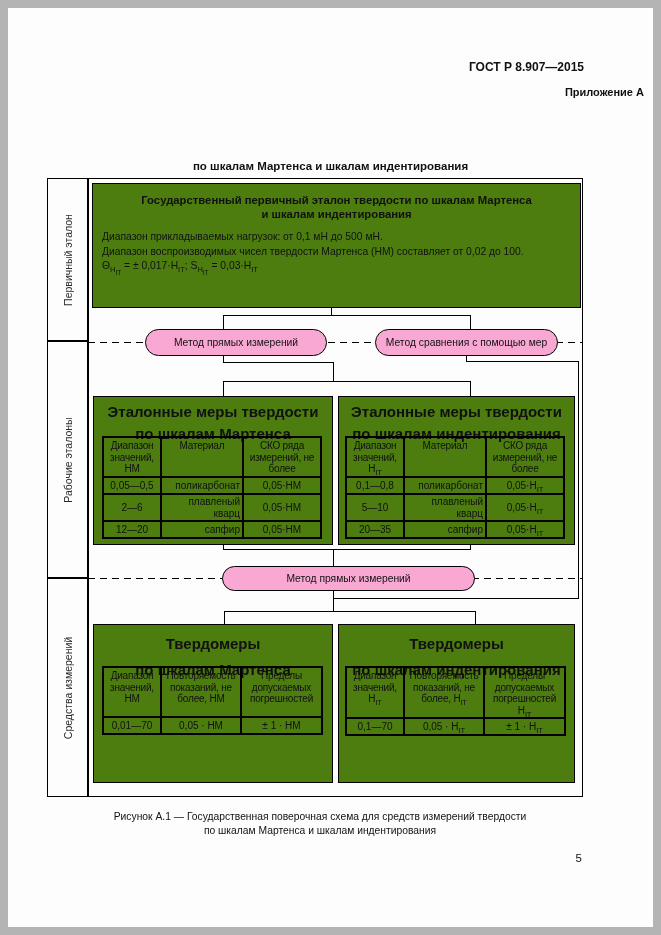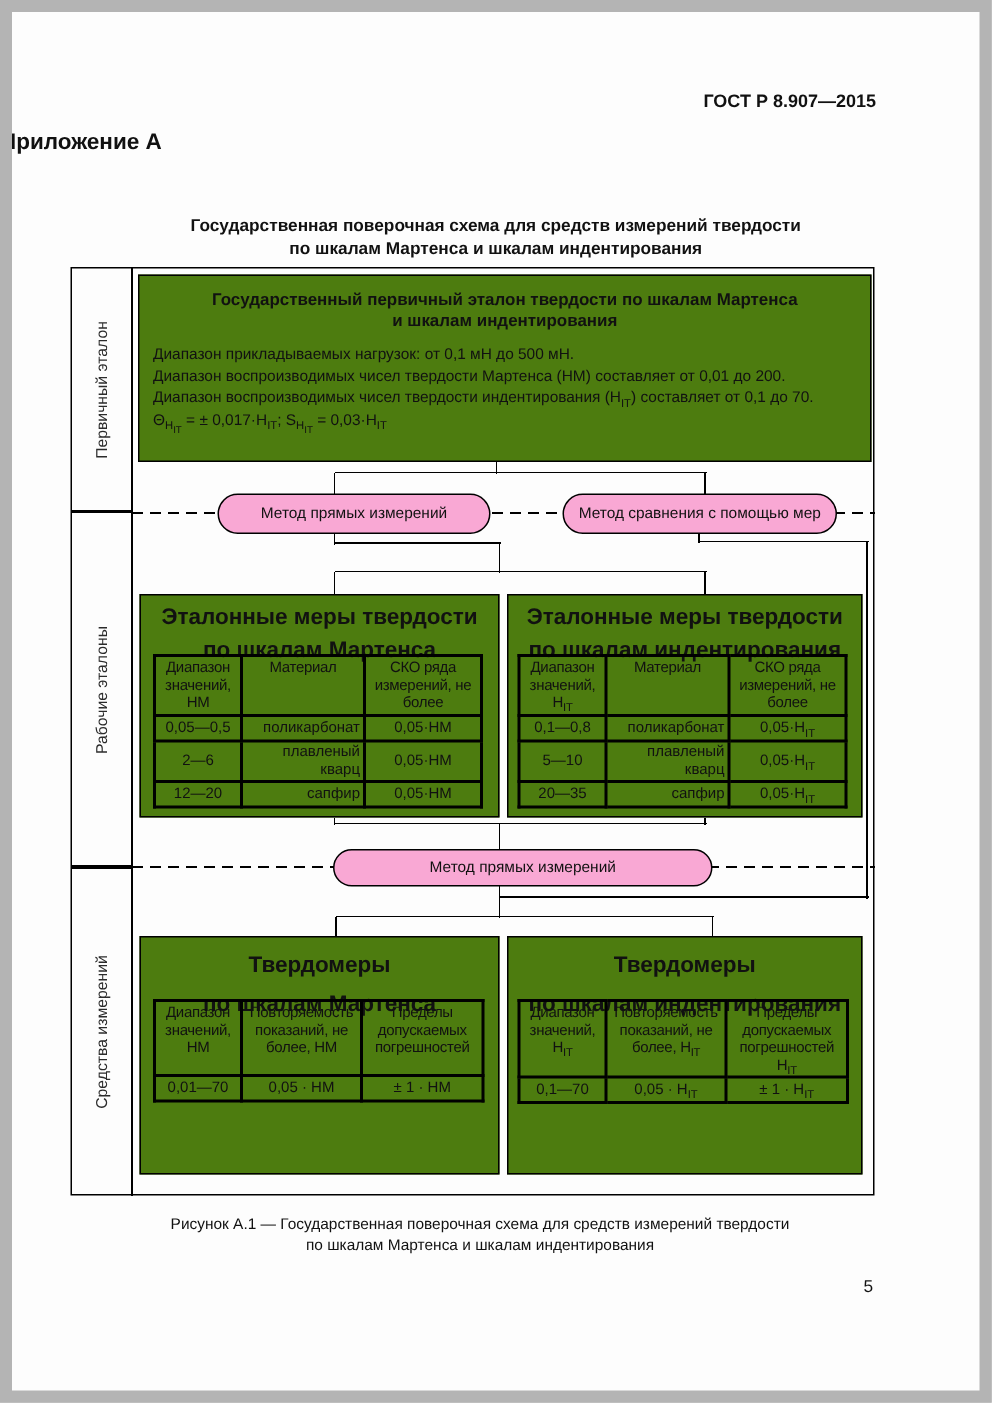--- a/index.html
+++ b/index.html
@@ -4,21 +4,21 @@
 <style>
   html,body{margin:0;padding:0;background:#8f8f8f;}
   .stage{
     position:relative;width:661px;height:935px;background:#fdfdfd;
     font-family:"Liberation Sans",sans-serif;color:#111;overflow:hidden;
   }
   .frame{position:absolute;inset:0;border:8px solid #b4b4b4;pointer-events:none;z-index:10;}
 
   
   .doc-code{position:absolute;top:60px;right:77px;font-weight:bold;font-size:12px;}
-  .appendix{position:absolute;top:86px;left:0;width:644px;text-align:left;font-weight:bold;font-size:15px;}
+  .appendix{position:absolute;top:86px;left:0;width:644px;text-align:right;font-weight:bold;font-size:11px;}
   .appendix2{position:absolute;top:100px;left:0;width:644px;text-align:center;font-weight:bold;font-size:11px;}
   .main-title{position:absolute;left:0;width:661px;text-align:center;font-weight:bold;font-size:11.5px;}
   .mt1{top:145px;} .mt2{top:160px;}
 
   
   .diagram-border{position:absolute;left:47px;top:178px;width:536px;height:619px;border:1.5px solid #000;box-sizing:border-box;z-index:1;}
   svg.connectors{position:absolute;left:0;top:0;z-index:1;}
   .sidebar-label{
     position:absolute;left:68px;transform:translate(-50%,-50%) rotate(-90deg);
     white-space:nowrap;font-size:10.5px;color:#2b2b2b;z-index:2;
@@ -70,21 +70,20 @@
   .cap1{top:811px;} .cap2{top:825px;}
   .page-num{position:absolute;top:852px;right:79px;font-size:11.5px;}
 </style>
 </head>
 <body>
 
 <div class="stage">
 
   <div class="doc-code">ГОСТ Р 8.907—2015</div>
   <div class="appendix">Приложение А</div>
-  <div class="main-title mt1">Государственная поверочная схема для средств измерений твердости</div>
   <div class="main-title mt2">по шкалам Мартенса и шкалам индентирования</div>
 
   <svg class="connectors" width="661" height="935">
     <g stroke="#000" stroke-width="1" shape-rendering="crispEdges">
 
       <line x1="331" y1="308" x2="331" y2="316"></line>
       <line x1="223" y1="315" x2="471" y2="315"></line>
       <line x1="223" y1="315" x2="223" y2="330"></line>
       <line x1="470" y1="315" x2="470" y2="330"></line>
 
@@ -125,22 +124,21 @@
 
   <div class="sidebar-label sl1">Первичный эталон</div>
   <div class="sidebar-label sl2">Рабочие эталоны</div>
   <div class="sidebar-label sl3">Средства измерений</div>
 
   <div class="node pbox">
     <div class="pbox-title first">Государственный первичный эталон твердости по шкалам Мартенса</div>
     <div class="pbox-title">и шкалам индентирования</div>
     <div class="pbox-body">
       <div>Диапазон прикладываемых нагрузок: от 0,1 мН до 500 мН.</div>
-      <div>Диапазон воспроизводимых чисел твердости Мартенса (HM) составляет от 0,01 до 200.</div>
-      <div>Диапазон воспроизводимых чисел твердости индентирования (H<sub>IT</sub>) составляет от 0,1 до 70.</div>
+      <div>Диапазон воспроизводимых чисел твердости Мартенса (HM) составляет от 0,02 до 100.</div>
       <div>Θ<sub>H<sub>IT</sub></sub> = ± 0,017·H<sub>IT</sub>; S<sub>H<sub>IT</sub></sub> = 0,03·H<sub>IT</sub></div>
     </div>
   </div>
 
   <div class="oval ov-top-left">Метод прямых измерений</div>
   <div class="oval ov-top-right">Метод сравнения с помощью мер</div>
   <div class="oval ov-mid">Метод прямых измерений</div>
 
   <div class="node b2l">
     <div class="node-title">Эталонные меры твердости</div>

